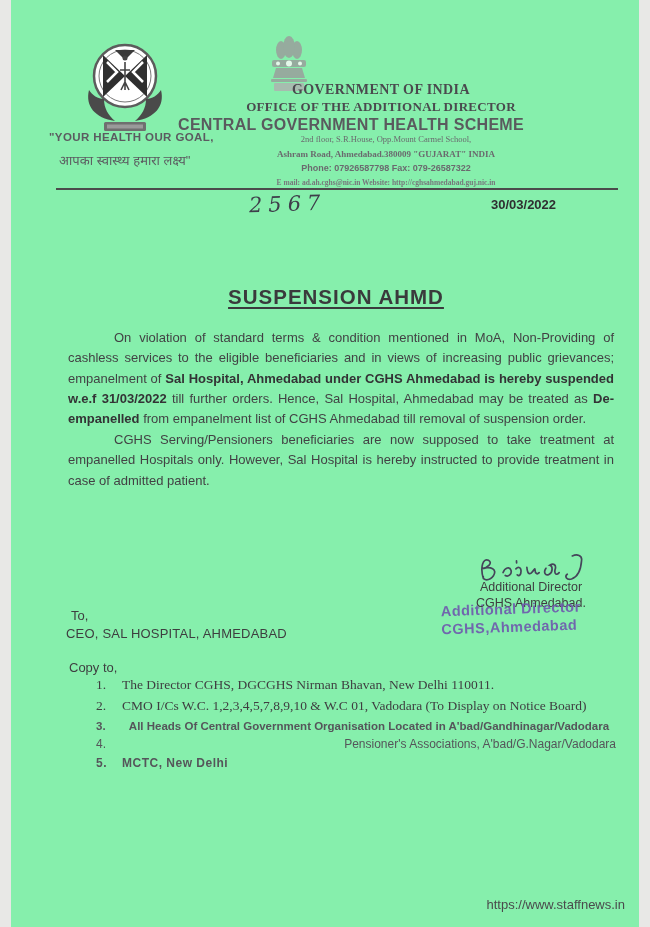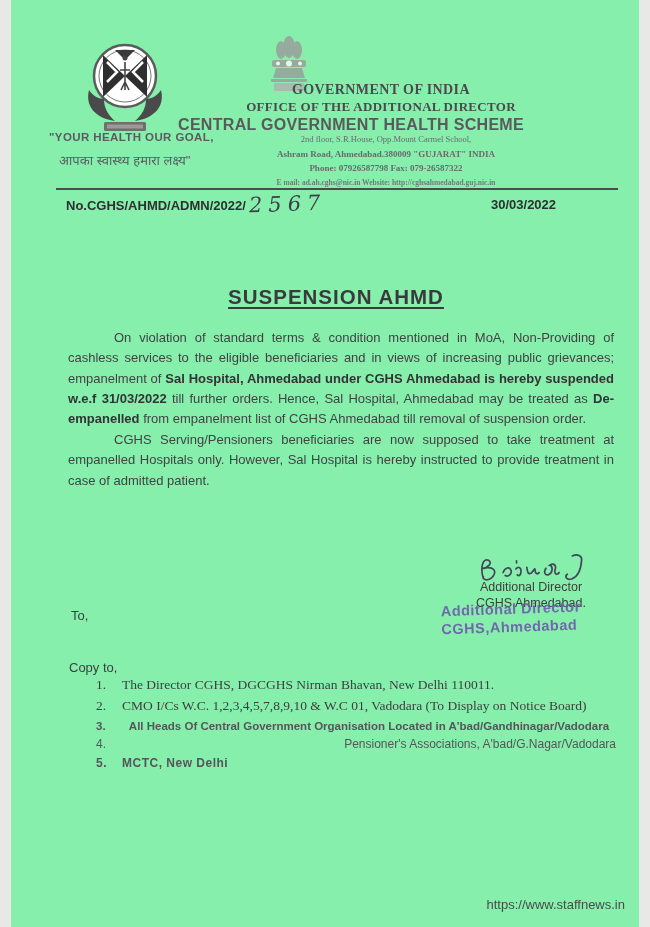--- a/index.html
+++ b/index.html
@@ -21,21 +21,21 @@
 
   .header-center {
     position: absolute; left: 150px; top: 82px; width: 440px;
     text-align: center;
   }
   .govt-line   { font-family: "Liberation Serif", serif; font-weight: bold; font-size: 14px; color: #4a4a4e; letter-spacing: .4px; }
   .office-line { font-family: "Liberation Serif", serif; font-weight: bold; font-size: 13px; color: #4a4a4e; letter-spacing: .3px; margin-top: 1px; }
   .scheme-line { font-family: "Liberation Sans", sans-serif; font-weight: bold; font-size: 16px; color: #5a5a5e; letter-spacing: .3px; margin-top: 1px; margin-left: -60px; }
   .addr1 { font-family: "Liberation Serif", serif; font-weight: normal; font-size: 8.5px; color: #6a6a6e; margin-top: 0; margin-left: 10px; }
   .addr2 { font-family: "Liberation Serif", serif; font-weight: bold; font-size: 9px;  color: #6a6a6e; margin-top: 5px; margin-left: 10px; }
-  .phone { font-family: Liberation Serif, serif; font-weight: bold; font-size: 9px;  color: #6a6a6e; margin-top: 4px; margin-left: 10px; }
+  .phone { font-family: Liberation Sans, sans-serif; font-weight: bold; font-size: 9px;  color: #6a6a6e; margin-top: 4px; margin-left: 10px; }
   .email { font-family: "Liberation Serif", serif; font-weight: bold; font-size: 7.5px; color: #77777c; margin-top: 5px; margin-left: 10px; }
 
   .slogan-en {
     position: absolute; left: 38px; top: 131px;
     font-weight: bold; font-size: 11.5px; color: #5b5b60; letter-spacing: .4px;
   }
   .slogan-hi {
     position: absolute; left: 48px; top: 151px;
     font-size: 13px; color: #5b5b60;
   }
@@ -157,21 +157,20 @@
     <div class="addr2">Ashram Road, Ahmedabad.380009 "GUJARAT" INDIA</div>
     <div class="phone">Phone: 07926587798 Fax: 079-26587322</div>
     <div class="email">E mail: ad.ah.cghs@nic.in Website: http://cghsahmedabad.guj.nic.in</div>
   </div>
 
   <div class="slogan-en">"YOUR HEALTH OUR GOAL,</div>
   <div class="slogan-hi">आपका स्वास्थ्य हमारा लक्ष्य"</div>
 
   <div class="top-rule"></div>
   <div class="ref-row">
-    <span class="ref-no">No.CGHS/AHMD/ADMN/2022/</span>
     <span class="ref-hand">2567</span>
     <span class="ref-date">30/03/2022</span>
   </div>
 
   <div class="title">SUSPENSION AHMD</div>
 
   <p class="para para1"><span>On violation of standard terms &amp; condition mentioned in MoA, Non-Providing of cashless services to the eligible beneficiaries and in views of increasing public grievances; empanelment of  </span><b>Sal Hospital, Ahmedabad under CGHS Ahmedabad is hereby suspended w.e.f 31/03/2022</b><span> till further orders. Hence, Sal Hospital, Ahmedabad may be treated as </span><b>De-empanelled</b><span> from empanelment list of CGHS Ahmedabad till removal of suspension order.</span></p>
 
   <p class="para para2">CGHS Serving/Pensioners beneficiaries are now supposed to take treatment at empanelled Hospitals only. However, Sal Hospital is hereby instructed to provide treatment in case of admitted patient.</p>
 
@@ -190,20 +189,21 @@
     <div class="sig-line">Additional Director</div>
     <div class="sig-line">CGHS Ahmedabad.</div>
   </div>
 
   <div class="stamp" id="stamp" style="color: rgb(111, 92, 174);">
     <div>Additional Director</div>
     <div>CGHS,Ahmedabad</div>
   </div>
 
   <div class="to-label">To,</div>
+  <div class="to-value">CEO, SAL HOSPITAL, AHMEDABAD</div>
 
   <div class="copy-label">Copy to,</div>
   <div class="copy-list">
     <ol>
       <li>The Director CGHS, DGCGHS Nirman Bhavan, New Delhi 110011.</li>
       <li>CMO I/Cs W.C. 1,2,3,4,5,7,8,9,10 &amp; W.C 01, Vadodara (To Display on Notice Board)</li>
       <li>All Heads Of Central Government Organisation Located in A'bad/Gandhinagar/Vadodara</li>
       <li>Pensioner's Associations, A'bad/G.Nagar/Vadodara</li>
       <li>MCTC, New Delhi</li>
     </ol>

